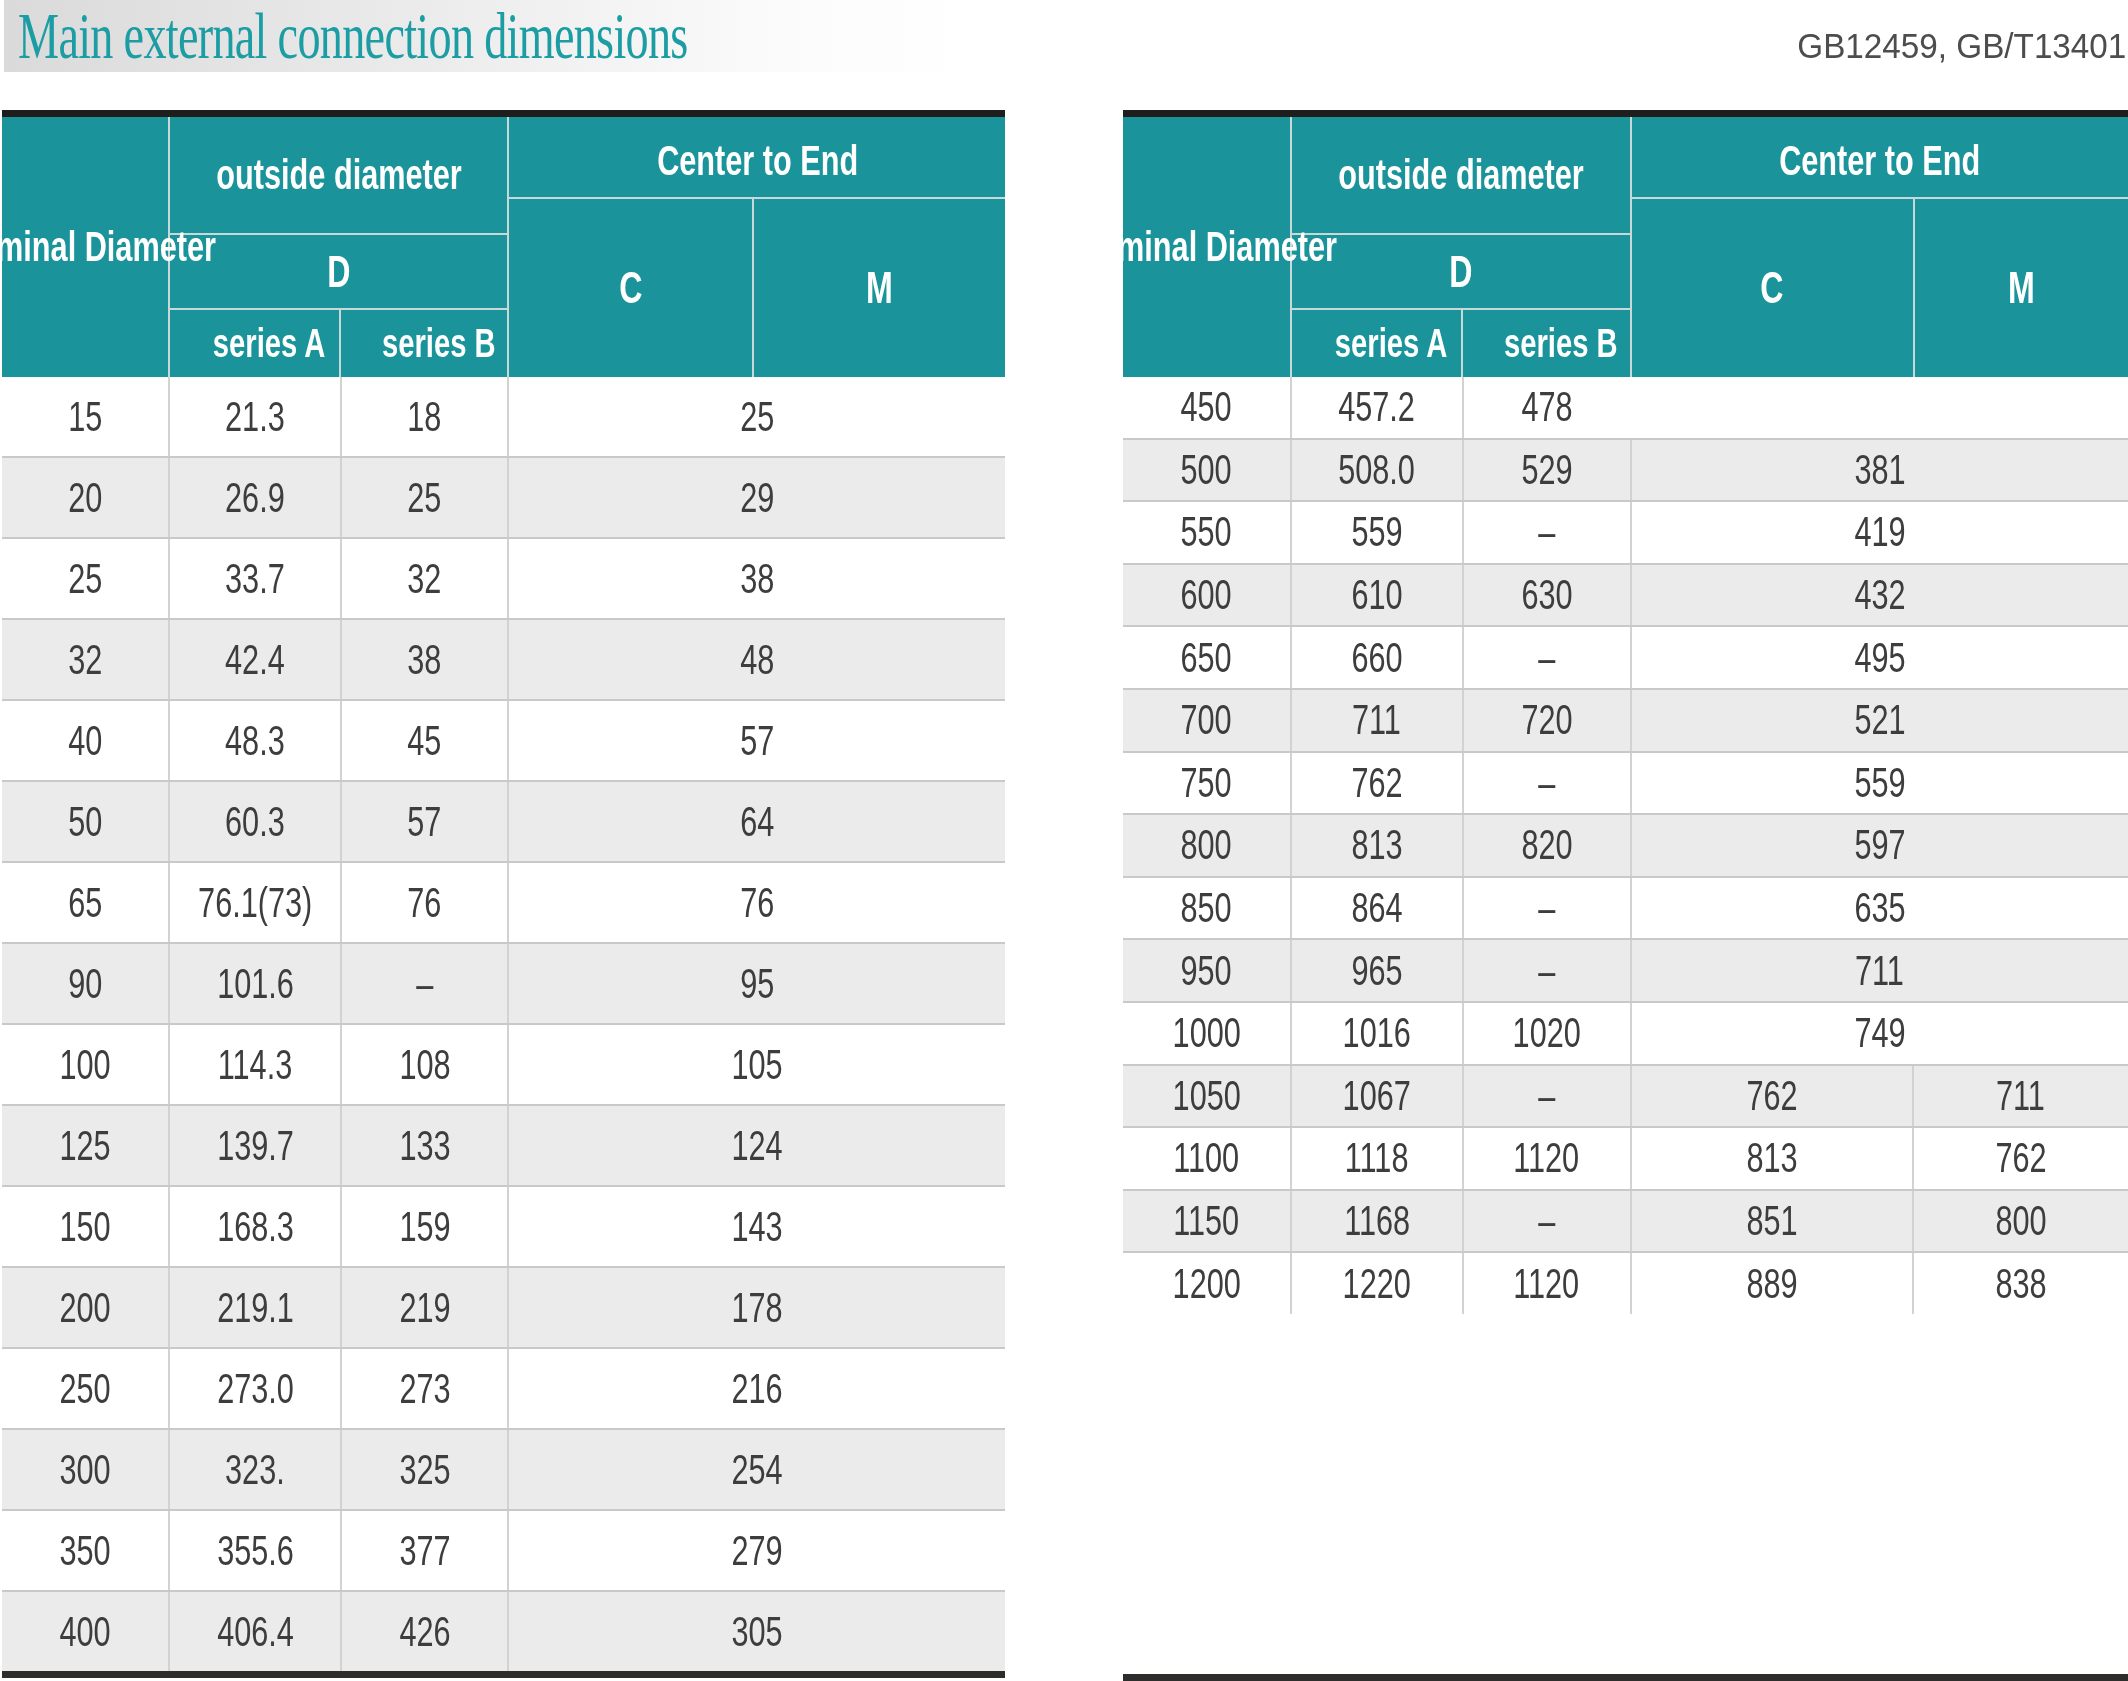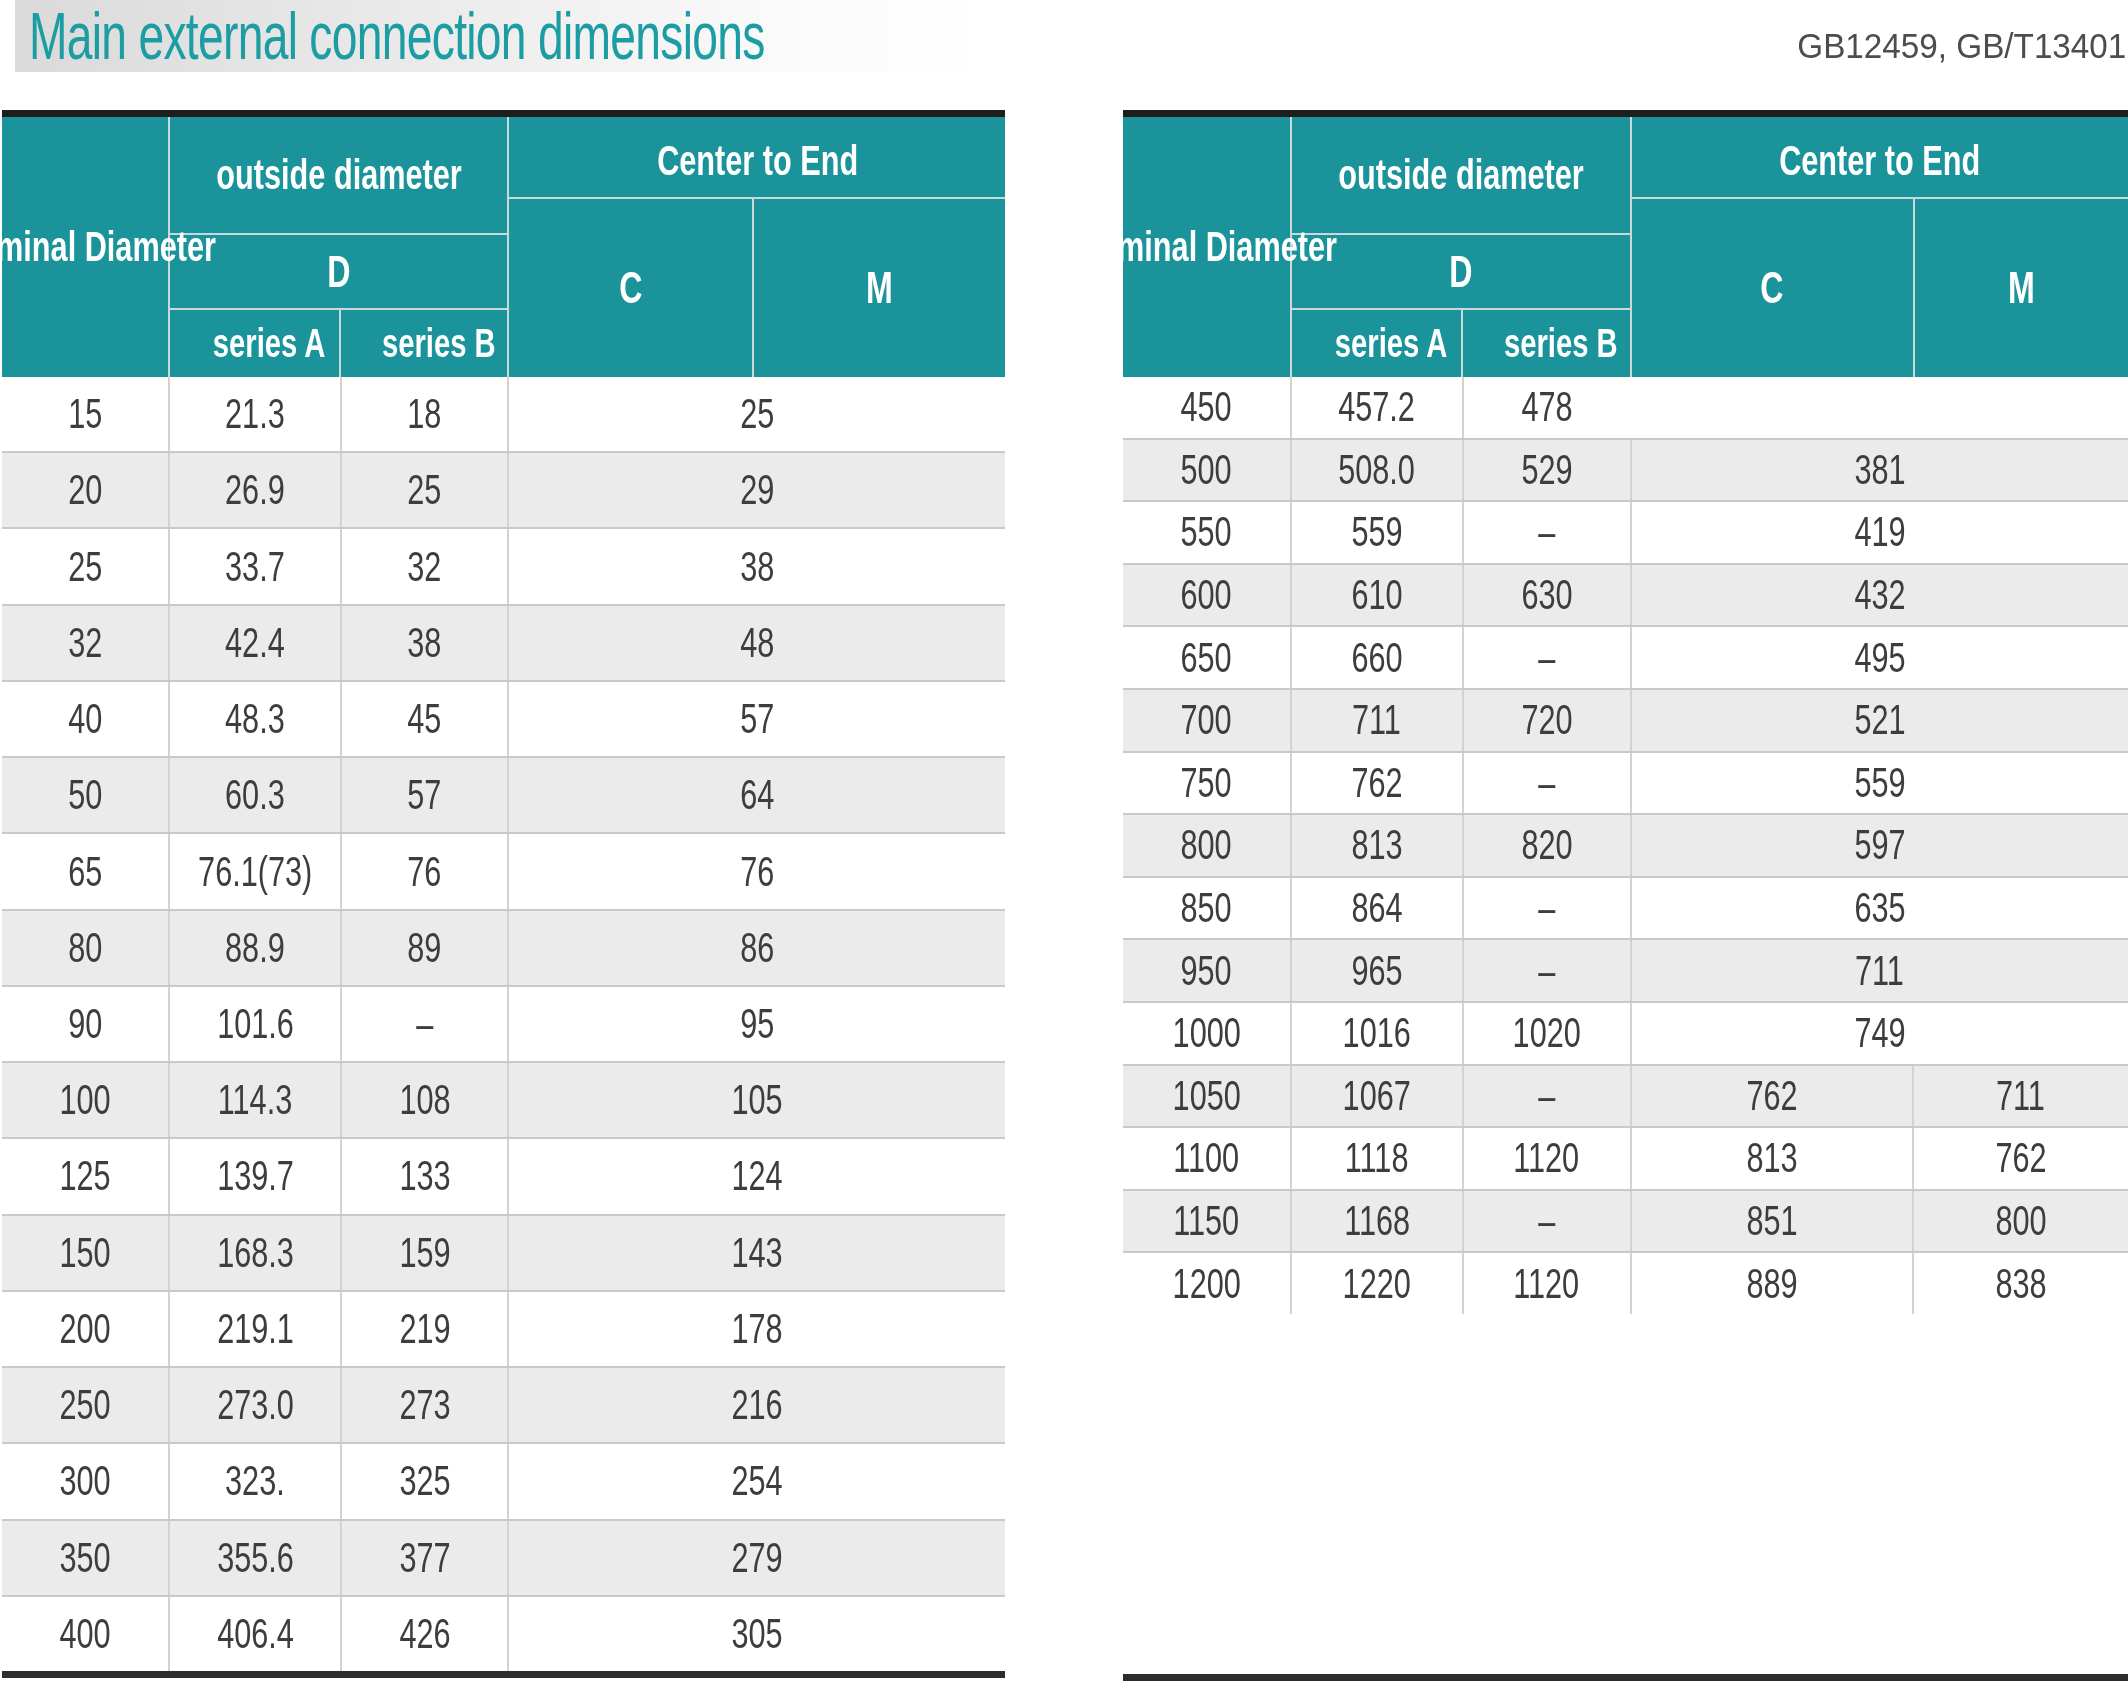--- a/index.html
+++ b/index.html
@@ -5,22 +5,23 @@
   * { margin:0; padding:0; box-sizing:border-box; }
   html,body { background:#ffffff; }
   .page {
     position:relative; width:2128px; height:1681px;
     background:#ffffff; overflow:hidden;
     font-family:"Liberation Sans", sans-serif;
   }
 
   
   .title-bar {
-    position:absolute; left:15px; top:0; width:972px; height:72px;
+    position:absolute; left:4px; top:0; width:972px; height:72px;
     background:linear-gradient(90deg, #dadada 0%, #ececec 45%, #fbfbfb 80%, #ffffff 100%);
+    font-family:Liberation Serif, serif;
   }
   .title-text {
     position:absolute; left:14px; top:2px;
     font-size:66px; line-height:68px; font-weight:400;
     color:#1c9da4; white-space:nowrap;
     transform:scaleX(0.70); transform-origin:left center;
     letter-spacing:-1px;
   }
   .standard {
     position:absolute; top:26px; right:2px;
@@ -228,34 +229,20 @@
           </div>
           <div class="cell">
             <span class="cnd">76</span>
           </div>
           <div class="cell cell-cm">
             <span class="cnd">76</span>
           </div>
         </div>
         <div class="row">
           <div class="cell">
-            <span class="cnd">80</span>
-          </div>
-          <div class="cell">
-            <span class="cnd">88.9</span>
-          </div>
-          <div class="cell">
-            <span class="cnd">89</span>
-          </div>
-          <div class="cell cell-cm">
-            <span class="cnd">86</span>
-          </div>
-        </div>
-        <div class="row">
-          <div class="cell">
             <span class="cnd">90</span>
           </div>
           <div class="cell">
             <span class="cnd">101.6</span>
           </div>
           <div class="cell">
             <span class="cnd">–</span>
           </div>
           <div class="cell cell-cm">
             <span class="cnd">95</span>

